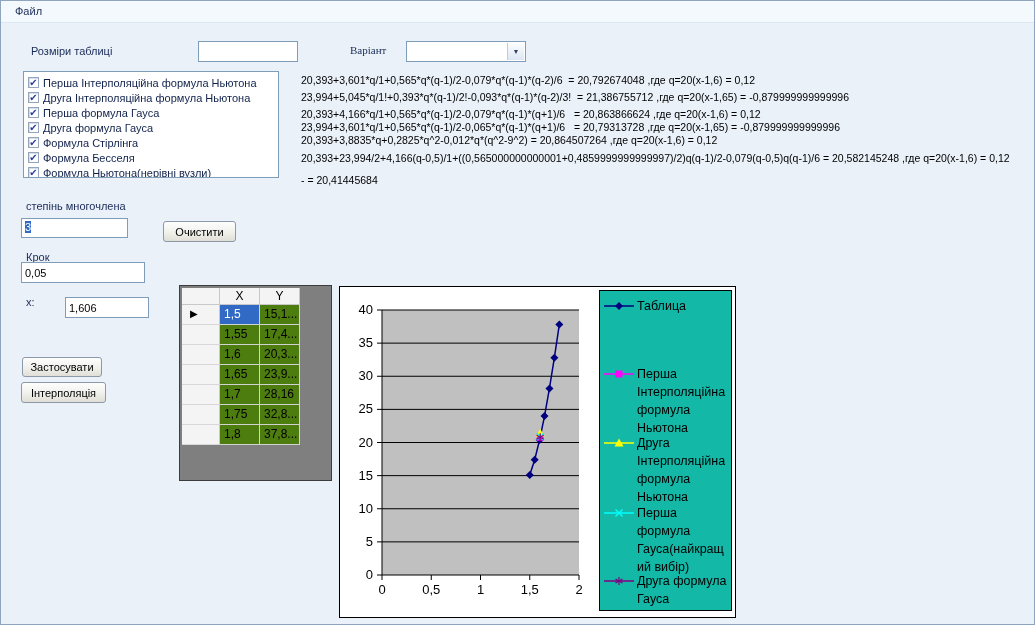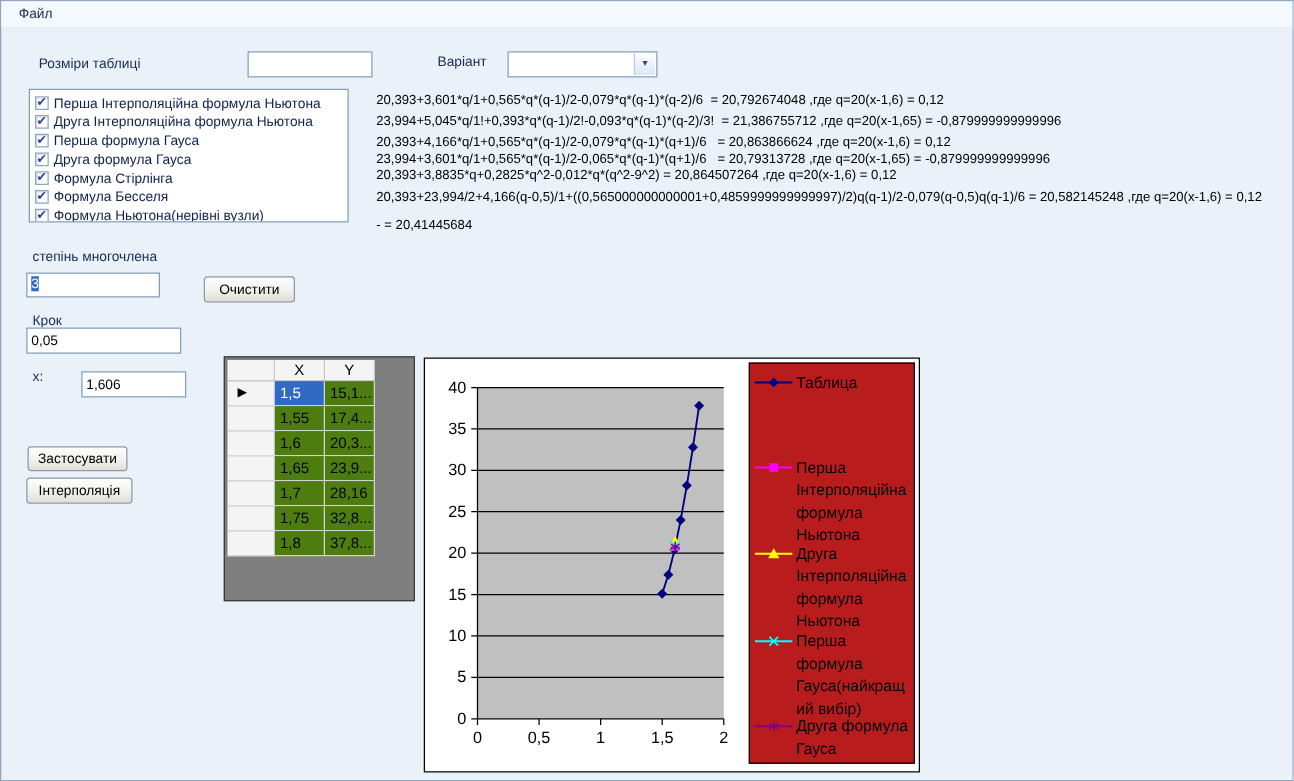--- a/index.html
+++ b/index.html
@@ -41,37 +41,37 @@
   .grid-panel{position:absolute;left:178px;top:284px;width:153px;height:196px;background:#7F7F7F;border:1px solid #3C3C3C;}
   .grid{position:absolute;left:2px;top:2px;background:#7F7F7F;font-size:12px;color:#000;}
   .grow{display:flex;}
   .gcell{background:#4d7c0f;border-right:1px solid #D2D2D2;border-bottom:1px solid #D2D2D2;width:40px;height:20px;padding:2px 0 0 4px;overflow:hidden;}
   .ghead{background:#F4F4F4;border-right:1px solid #C8C8C8;border-bottom:1px solid #C8C8C8;text-align:center;padding-top:1px;height:17px;}
   .grhead{background:#F4F4F4;border-right:1px solid #C8C8C8;border-bottom:1px solid #D8D8D8;width:38px;height:20px;padding:3px 0 0 8px;font-size:10px;color:#000;}
   .gcell.selected{background:#316AC5;color:#fff;}
   
   .chart-panel{position:absolute;left:338px;top:285px;width:397px;height:332px;background:#fff;border:1px solid #000;}
   .chart-panel svg text{font-family:"Liberation Sans",sans-serif;font-size:13px;fill:#000;}
-  .legend{position:absolute;left:259px;top:3px;width:133px;height:321px;background:#b91c1c;border:1px solid #000;}
+  .legend{position:absolute;left:259px;top:3px;width:133px;height:321px;background:#14b8a6;border:1px solid #000;}
   .legend-item{position:absolute;left:4px;display:flex;align-items:flex-start;}
   .legend-item svg{flex-shrink:0;margin-top:1px;}
   .legend-text{margin-left:3px;width:93px;font-size:12.5px;line-height:18px;color:#000;overflow-wrap:break-word;}
 </style>
 </head>
 <body>
 
 <div class="window">
 
   <div class="menubar">
     <div class="menu-item">Файл</div>
   </div>
 
   <div class="lbl" style="left:30px;top:44px;">Розміри таблиці</div>
   <input class="textbox" style="left: 197px; top: 40px; width: 100px; height: 21px;" value="">
-  <div class="lbl" style="left:349px;top:43px;">Варіант</div>
+  <div class="lbl" style="left:349px;top:43px;font-family:Liberation Serif, serif;">Варіант</div>
   <div class="combo" style="left:405px;top:40px;width:120px;height:21px;">
     <div class="combo-arrow">▼</div>
   </div>
 
   <div class="checklist">
     <div class="chk-item">
         <span class="chk-box">✔</span>
         <span>Перша Інтерполяційна формула Ньютона</span>
       </div>
     <div class="chk-item">

